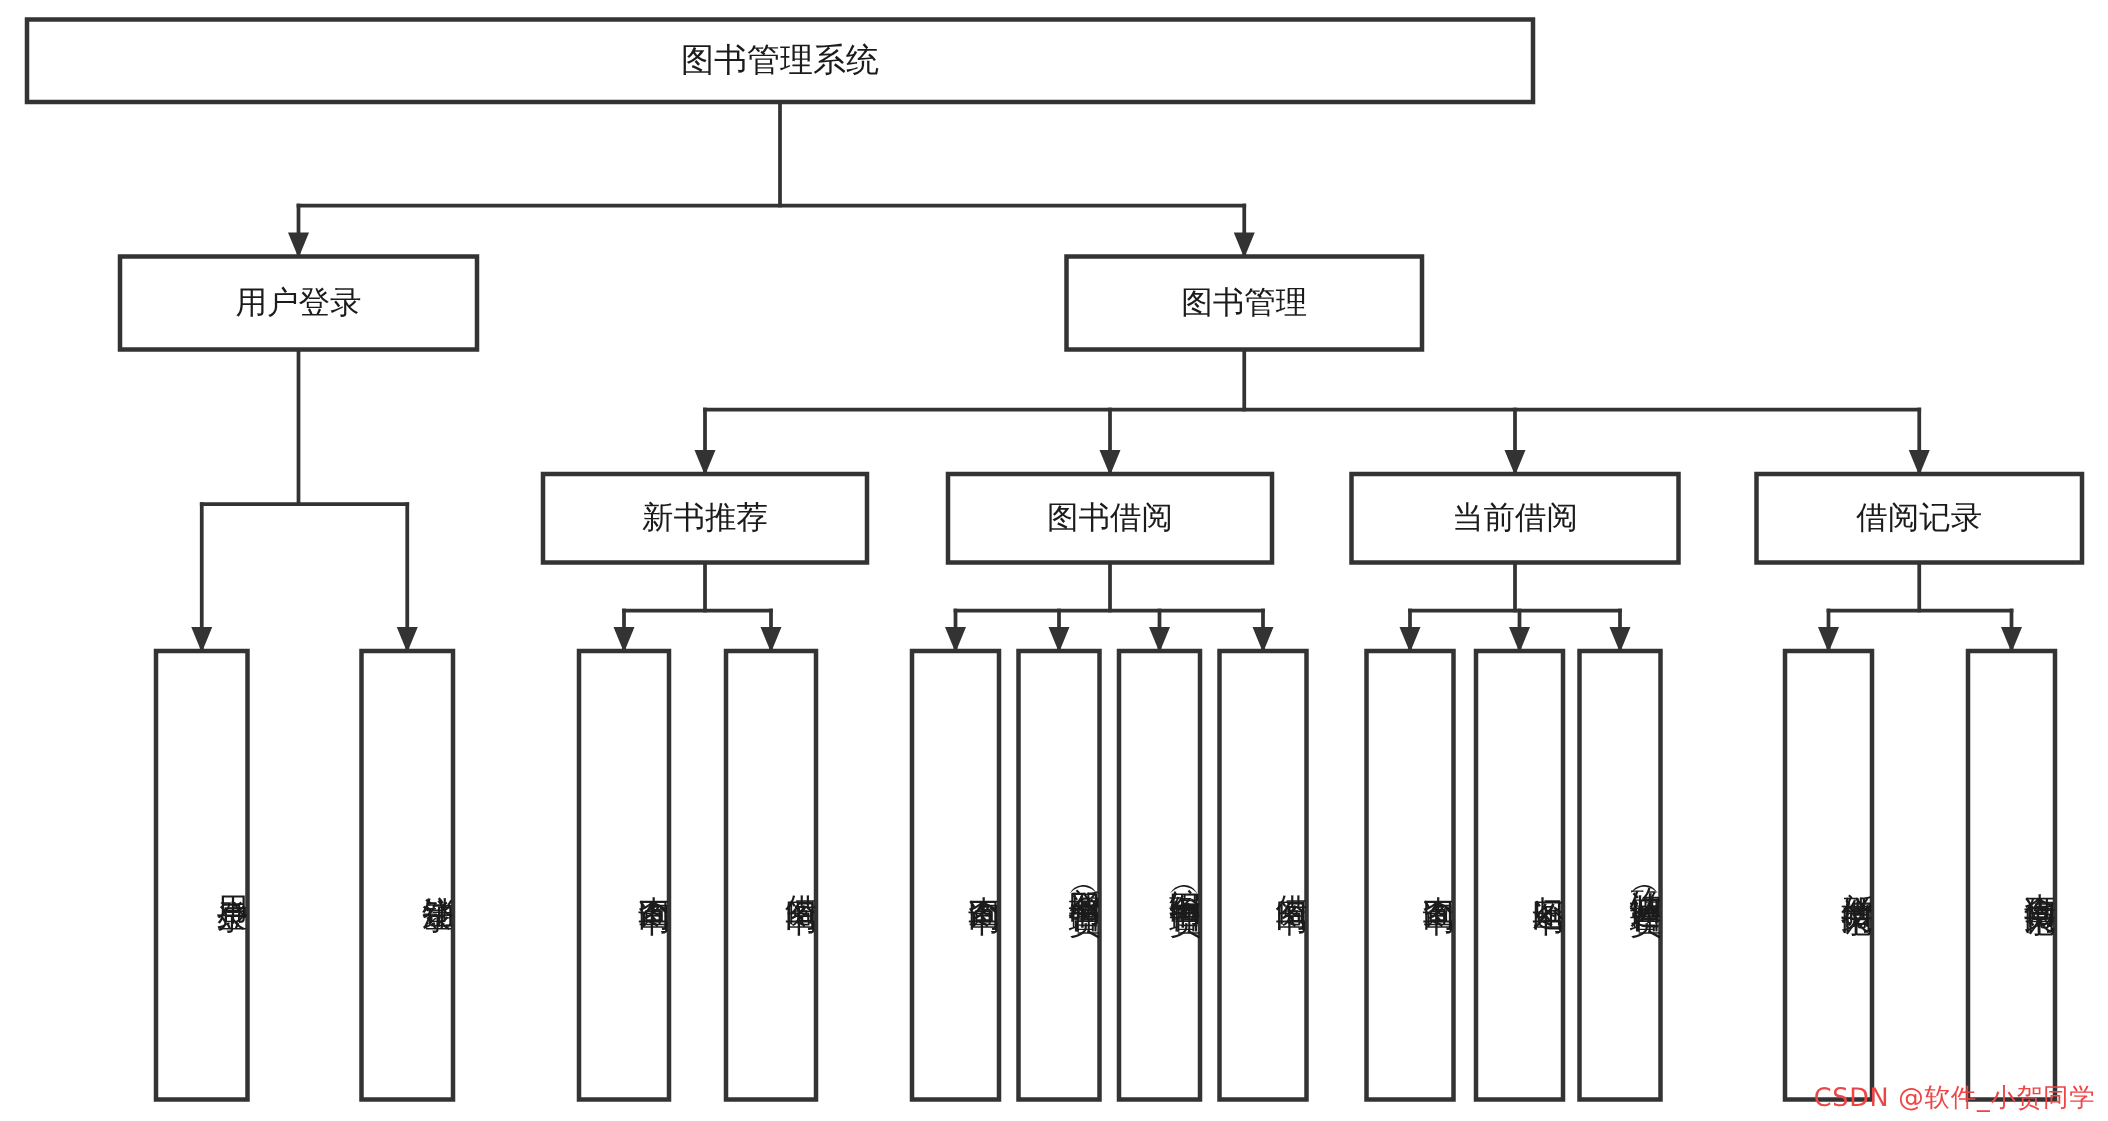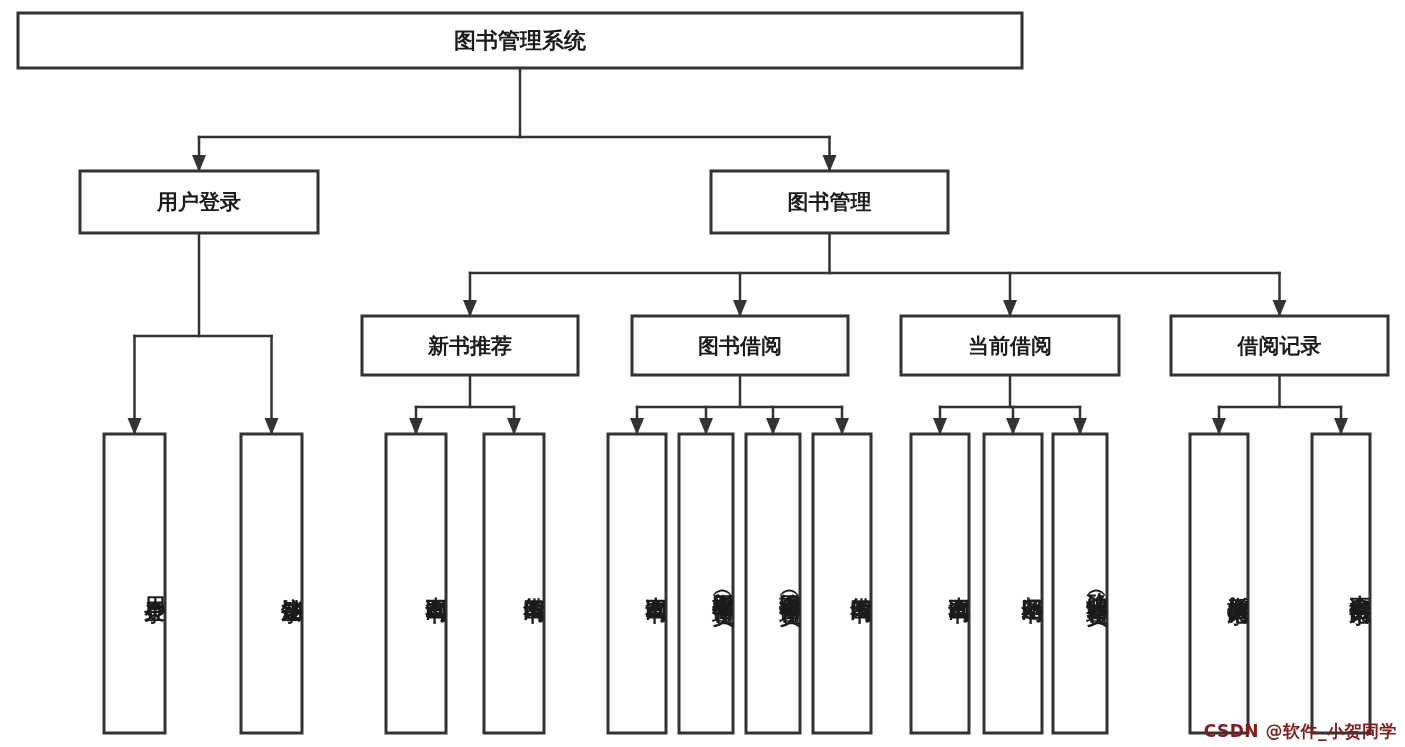--- a/index.html
+++ b/index.html
@@ -11,21 +11,20 @@
     width: 1405px;
     height: 747px;
     font-family: "DejaVu Sans", "Liberation Sans", sans-serif;
     overflow: hidden;
     position: relative;
   }
   #diagram-root {
     position: relative;
     width: 1405px;
     height: 747px;
-    font-weight: bold;
   }
   svg#flow {
     position: absolute;
     left: 0;
     top: 0;
     width: 1405px;
     height: 747px;
     display: block;
   }
   .node-rect {
@@ -68,21 +67,21 @@
     letter-spacing: 2px;
     white-space: nowrap;
     pointer-events: none;
   }
   .watermark {
     position: absolute;
     right: 8px;
     bottom: 4px;
     font-family: "DejaVu Sans", "Liberation Sans", sans-serif;
     font-size: 17px;
-    color: #7f1d1d;
+    color: #ef4444;
     white-space: nowrap;
     letter-spacing: 0.5px;
   }
 </style>
 </head>
 <body>
 
 <div id="diagram-root">
 
   <svg id="flow" viewBox="0 0 1405 747">

